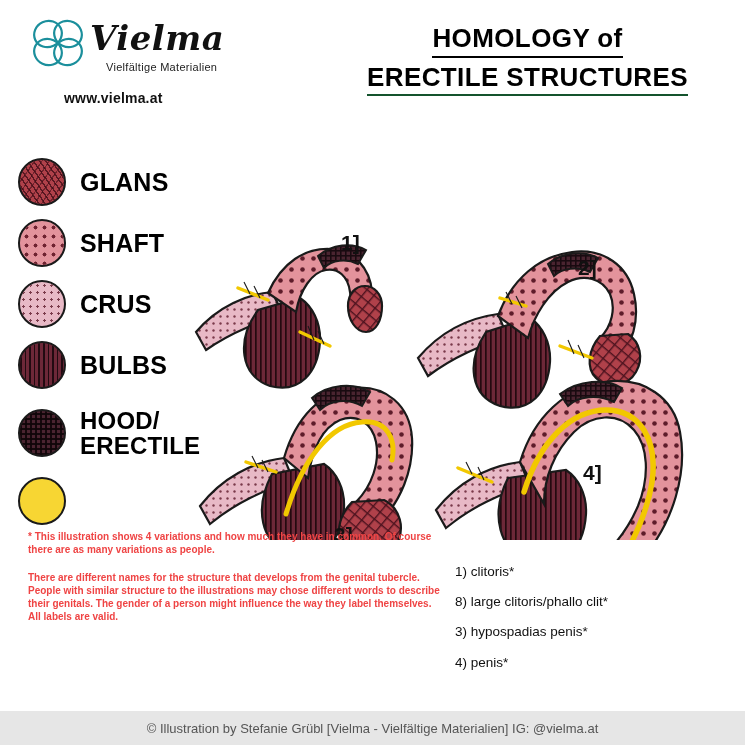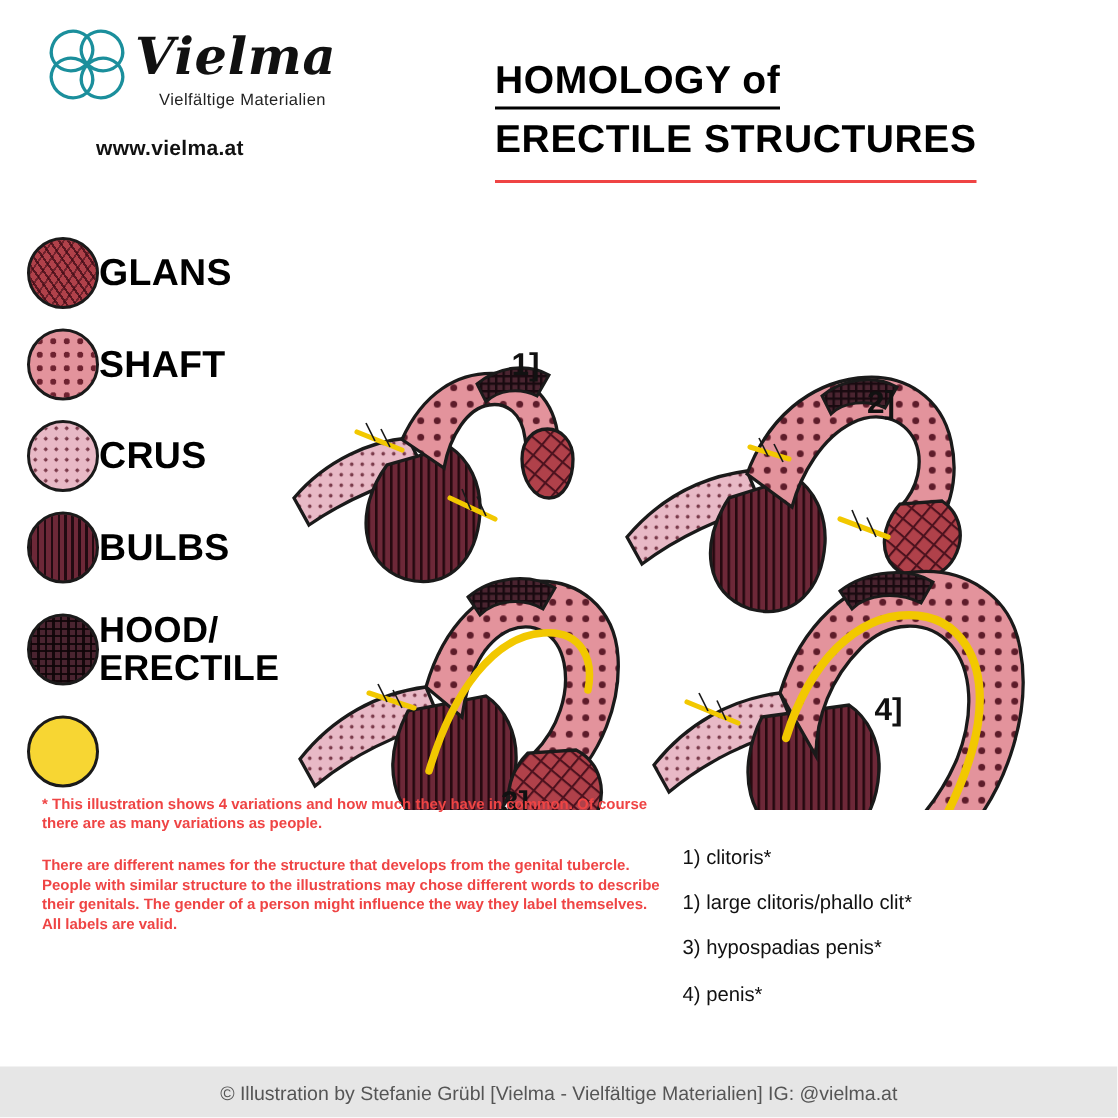--- a/index.html
+++ b/index.html
@@ -27,38 +27,37 @@
     font-size:11px;color:#222;letter-spacing:0.3px;
   }
   .logo-url{
     position:absolute;left:42px;top:76px;
     font-size:14px;font-weight:700;color:#111;letter-spacing:0.2px;
   }
 
   
   .title{
     position:absolute;left:330px;top:22px;width:395px;
-    text-align:left;
+    text-align:center;
     font-size:26px;font-weight:700;line-height:1.25;
     letter-spacing:0.4px;
-    margin-top:15px;
   }
   .title .l1{display:inline-block;border-bottom:2px solid #000;padding-bottom:1px;}
-  .title .l2{display:inline-block;border-bottom:2px solid #ef4444;padding-bottom:12px;margin-top:3px;}
+  .title .l2{display:inline-block;border-bottom:2px solid #14532d;padding-bottom:1px;margin-top:3px;}
 
   
   .legend{position:absolute;left:18px;top:160px;width:230px;}
   .legend-row{display:flex;align-items:center;margin-bottom:17px;height:44px;}
   .swatch{
     width:44px;height:44px;border-radius:50%;
     border:2.5px solid #1a1a1a;flex:0 0 44px;
     position:relative;overflow:hidden;
   }
   .legend-label{
-    margin-left:0;font-size:25px;font-weight:700;line-height:1.0;
+    margin-left:14px;font-size:25px;font-weight:700;line-height:1.0;
     letter-spacing:0.2px;
   }
   .legend-label.two-line{font-size:24px;line-height:1.05;}
 
   
   .sw-glans{background:#b0414a;}
   .sw-glans:after{
     content:"";position:absolute;inset:0;
     background:
       repeating-linear-gradient(55deg, rgba(60,10,20,.75) 0 1.4px, transparent 1.4px 5px),
@@ -288,21 +287,21 @@
     </svg>
   </div>
 
   <div class="notes">
     <p>* This illustration shows 4 variations and how much they have in common. Of course there are as many variations as people.</p>
     <p>There are different names for the structure that develops from the genital tubercle. People with similar structure to the illustrations may chose different words to describe their genitals. The gender of a person might influence the way they label themselves. All labels are valid.</p>
   </div>
 
   <div class="keylist">
     <div>1) clitoris*</div>
-    <div>1) large clitoris/phallo clit*</div>
+    <div>8) large clitoris/phallo clit*</div>
     <div>3) hypospadias penis*</div>
     <div>4) penis*</div>
   </div>
 
   <div class="footer">
     <span>© Illustration by Stefanie Grübl [Vielma - Vielfältige Materialien] IG: @vielma.at</span>
   </div>
 
 </div>
 

